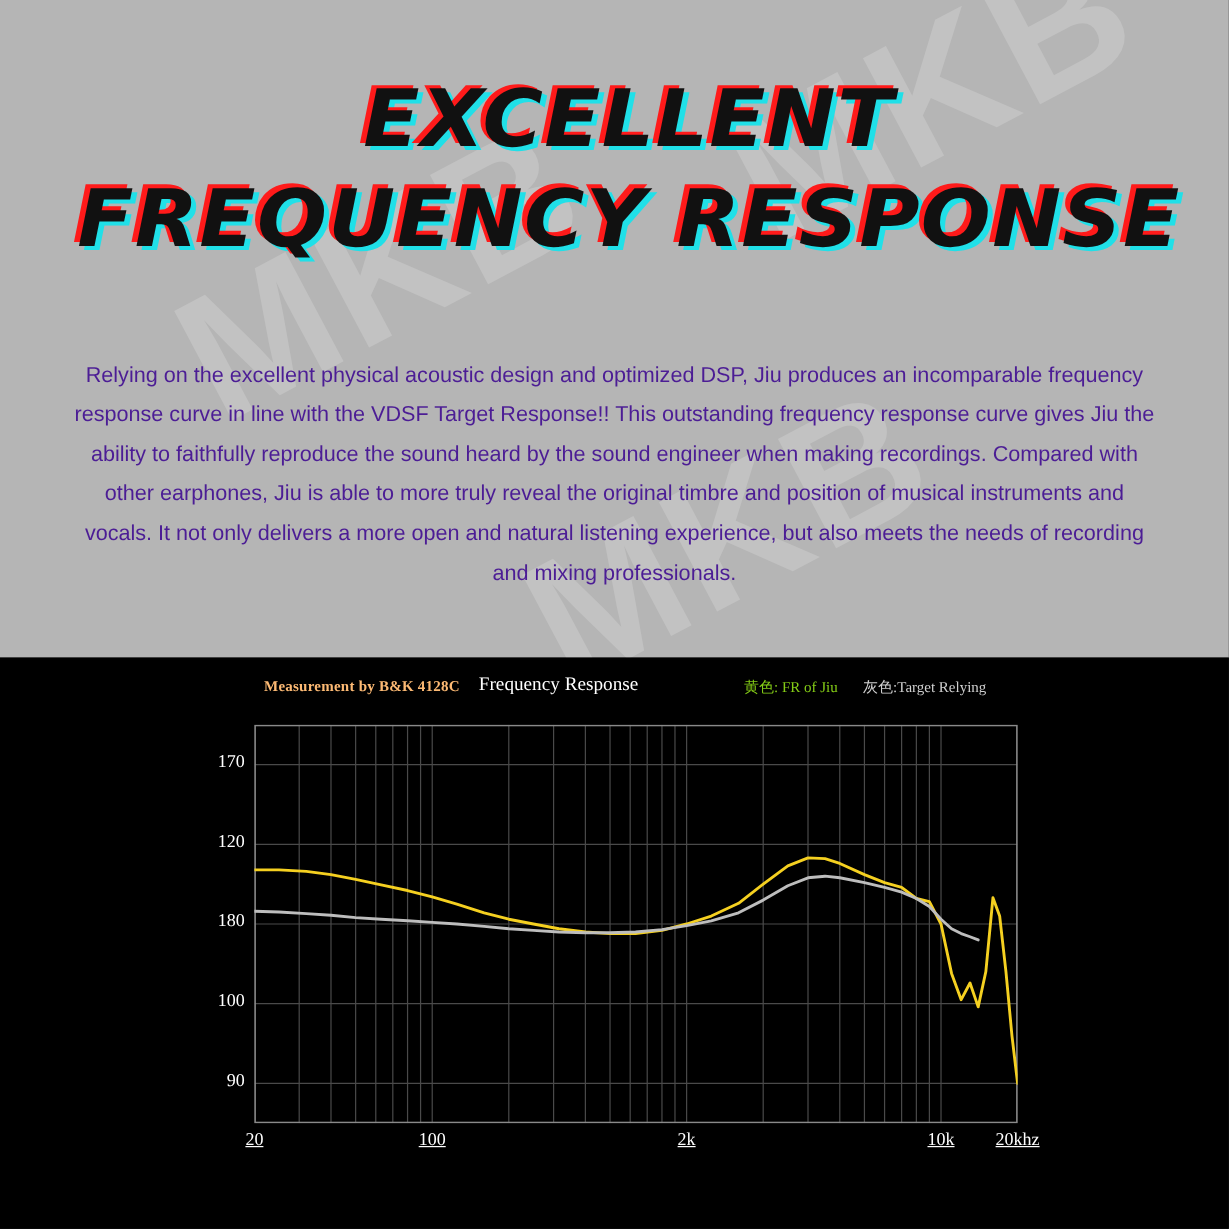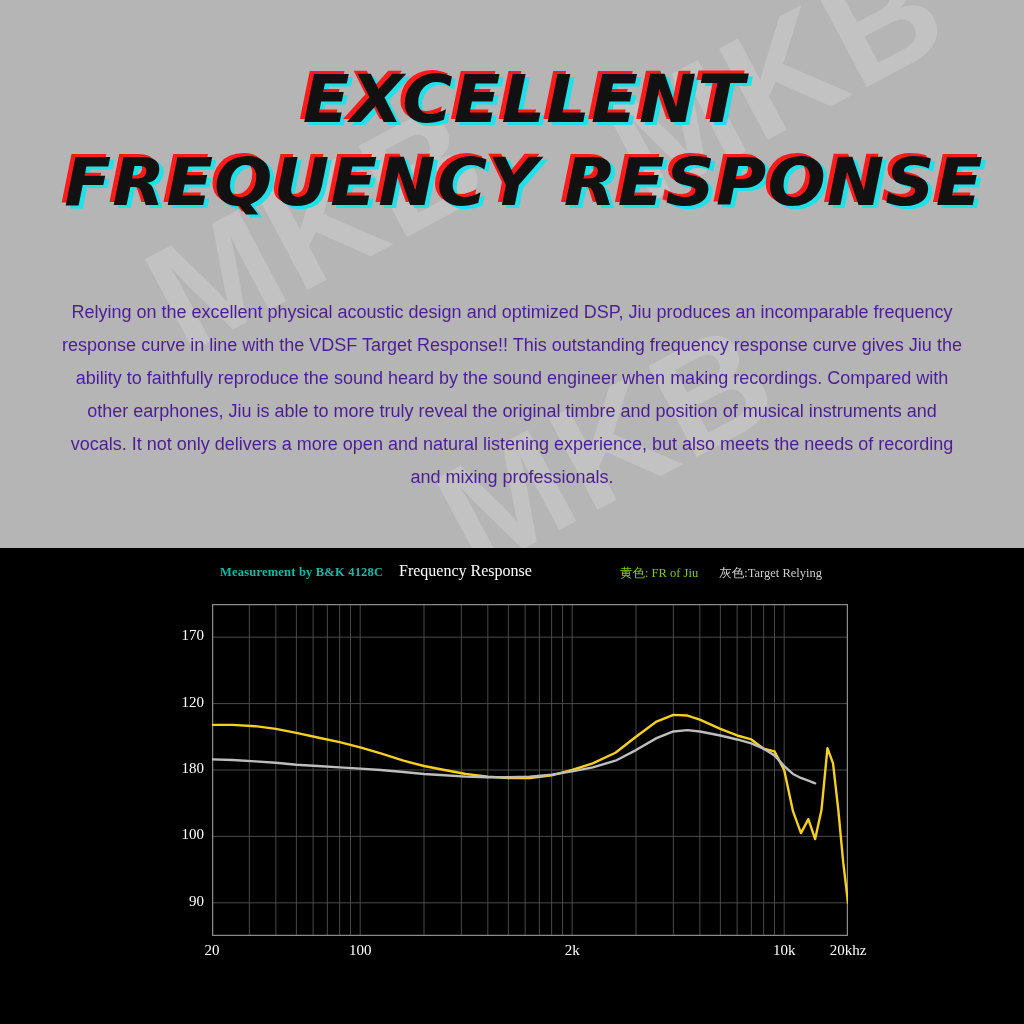--- a/index.html
+++ b/index.html
@@ -94,21 +94,21 @@
     left: 0; top: 14px;
     width: 1024px;
     height: 22px;
   }
   .meas-label {
     position: absolute;
     left: 220px; top: 3px;
     font-family: "Liberation Serif", serif;
     font-weight: bold;
     font-size: 12.5px;
-    color: #14b8a6;
+    color: #fdba74;
     letter-spacing: 0.2px;
   }
   .chart-title {
     position: absolute;
     left: 399px; top: 0px;
     font-family: "Liberation Serif", serif;
     font-size: 16px;
     color: #ffffff;
   }
   .legend {
@@ -138,20 +138,21 @@
     position: absolute;
     right: 0;
     font-size: 15px;
     text-align: right;
     width: 40px;
   }
   .x-tick {
     position: absolute;
     font-size: 15px;
     text-align: center;
+    text-decoration: underline;
   }
 </style>
 </head>
 <body>
 
 <div id="page">
 
   <div class="top-panel">
     <div class="watermark wm1">MKB</div>
     <div class="watermark wm2">MKB</div>

